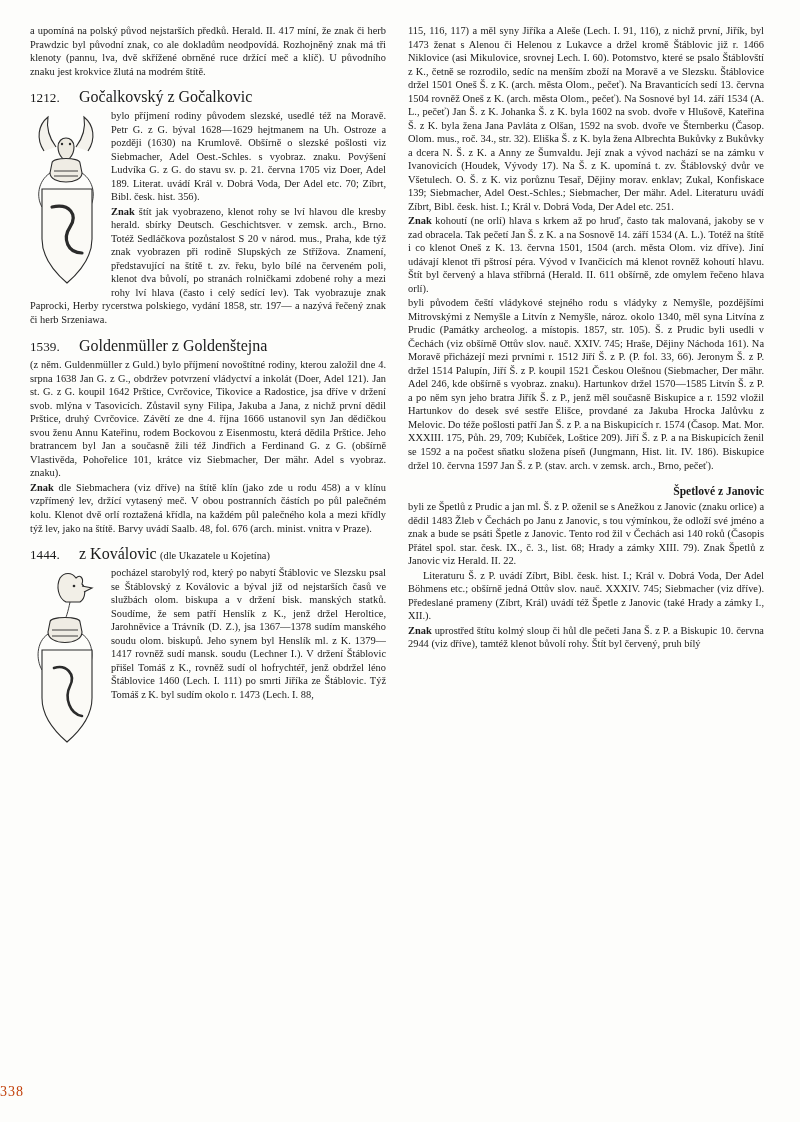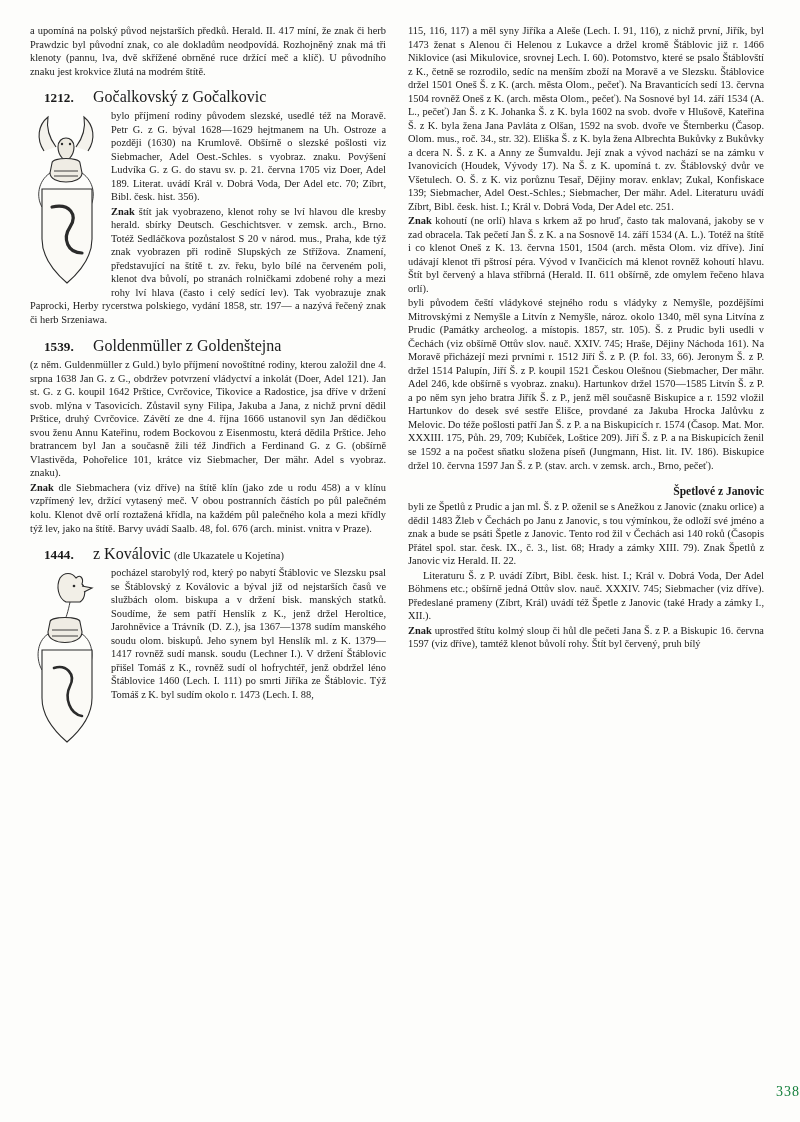--- a/index.html
+++ b/index.html
@@ -44,22 +44,21 @@
     text-indent: 15px;
   }
   .entry-head {
     font-size: 13.2px;
     font-weight: bold;
     margin: 9px 0 2px 0;
     line-height: 1.25;
     text-align: left;
   }
   .entry-head .num {
-    font-weight: bold;
-    margin-left: 14px;
+    font-weight: normal;
   }
   .entry-head .nm {
     font-weight: normal;
     font-size: 16px;
     margin-left: 16px;
   }
   .entry-head .tail {
     font-weight: normal;
     font-size: 10.4px;
   }
@@ -81,24 +80,24 @@
     position: relative;
   }
   .floatfig.tall {
     height: 178px;
   }
   .pagenum {
     position: absolute;
     bottom: 22px;
     left: 0;
     width: 800px;
-    text-align: right;
+    text-align: left;
     font-size: 14px;
     letter-spacing: 1px;
-    color: #15803d;
+    color: #c2410c;
   }
   .clear { clear: both; }
   svg { display: block; }
   .blk { margin-top: 4px; }
 </style>
 </head>
 <body>
 
 <div class="page">
 
@@ -203,20 +202,20 @@
 
       <div class="sec-head">
         <span>Špetlové z Janovic</span>
       </div>
       <p>byli ze Špetlů z Prudic a jan ml. Š. z P. oženil se s Anežkou z Janovic (znaku orlice) a dědil 1483 Žleb v Čechách po Janu z Janovic, s tou výmínkou, že odloží své jméno a znak a bude se psáti Špetle z Janovic. Tento rod žil v Čechách asi 140 roků (Časopis Přátel spol. star. česk. IX., č. 3., list. 68; Hrady a zámky XIII. 79). Znak Špetlů z Janovic viz Herald. II. 22.</p>
 
       <p class="indent blk">Literaturu Š. z P. uvádí Zíbrt, Bibl. česk. hist. I.; Král v. Dobrá Voda, Der Adel Böhmens etc.; obšírně jedná Ottův slov. nauč. XXXIV. 745; Siebmacher (viz dříve). Předeslané prameny (Zíbrt, Král) uvádí též Špetle z Janovic (také Hrady a zámky I., XII.).</p>
 
       <p class="blk">
         <span class="runin">Znak</span>
-        <span>uprostřed štítu kolmý sloup či hůl dle pečeti Jana Š. z P. a Biskupic 16. června 1597 (viz dříve), tamtéž klenot bůvolí rohy. Štít byl červený, pruh bílý</span>
+        <span>uprostřed štítu kolmý sloup či hůl dle pečeti Jana Š. z P. a Biskupic 10. června 2944 (viz dříve), tamtéž klenot bůvolí rohy. Štít byl červený, pruh bílý</span>
       </p>
 
     </div>
   </div>
 
   <div class="pagenum">338</div>
 </div>
 
 </body></html>

